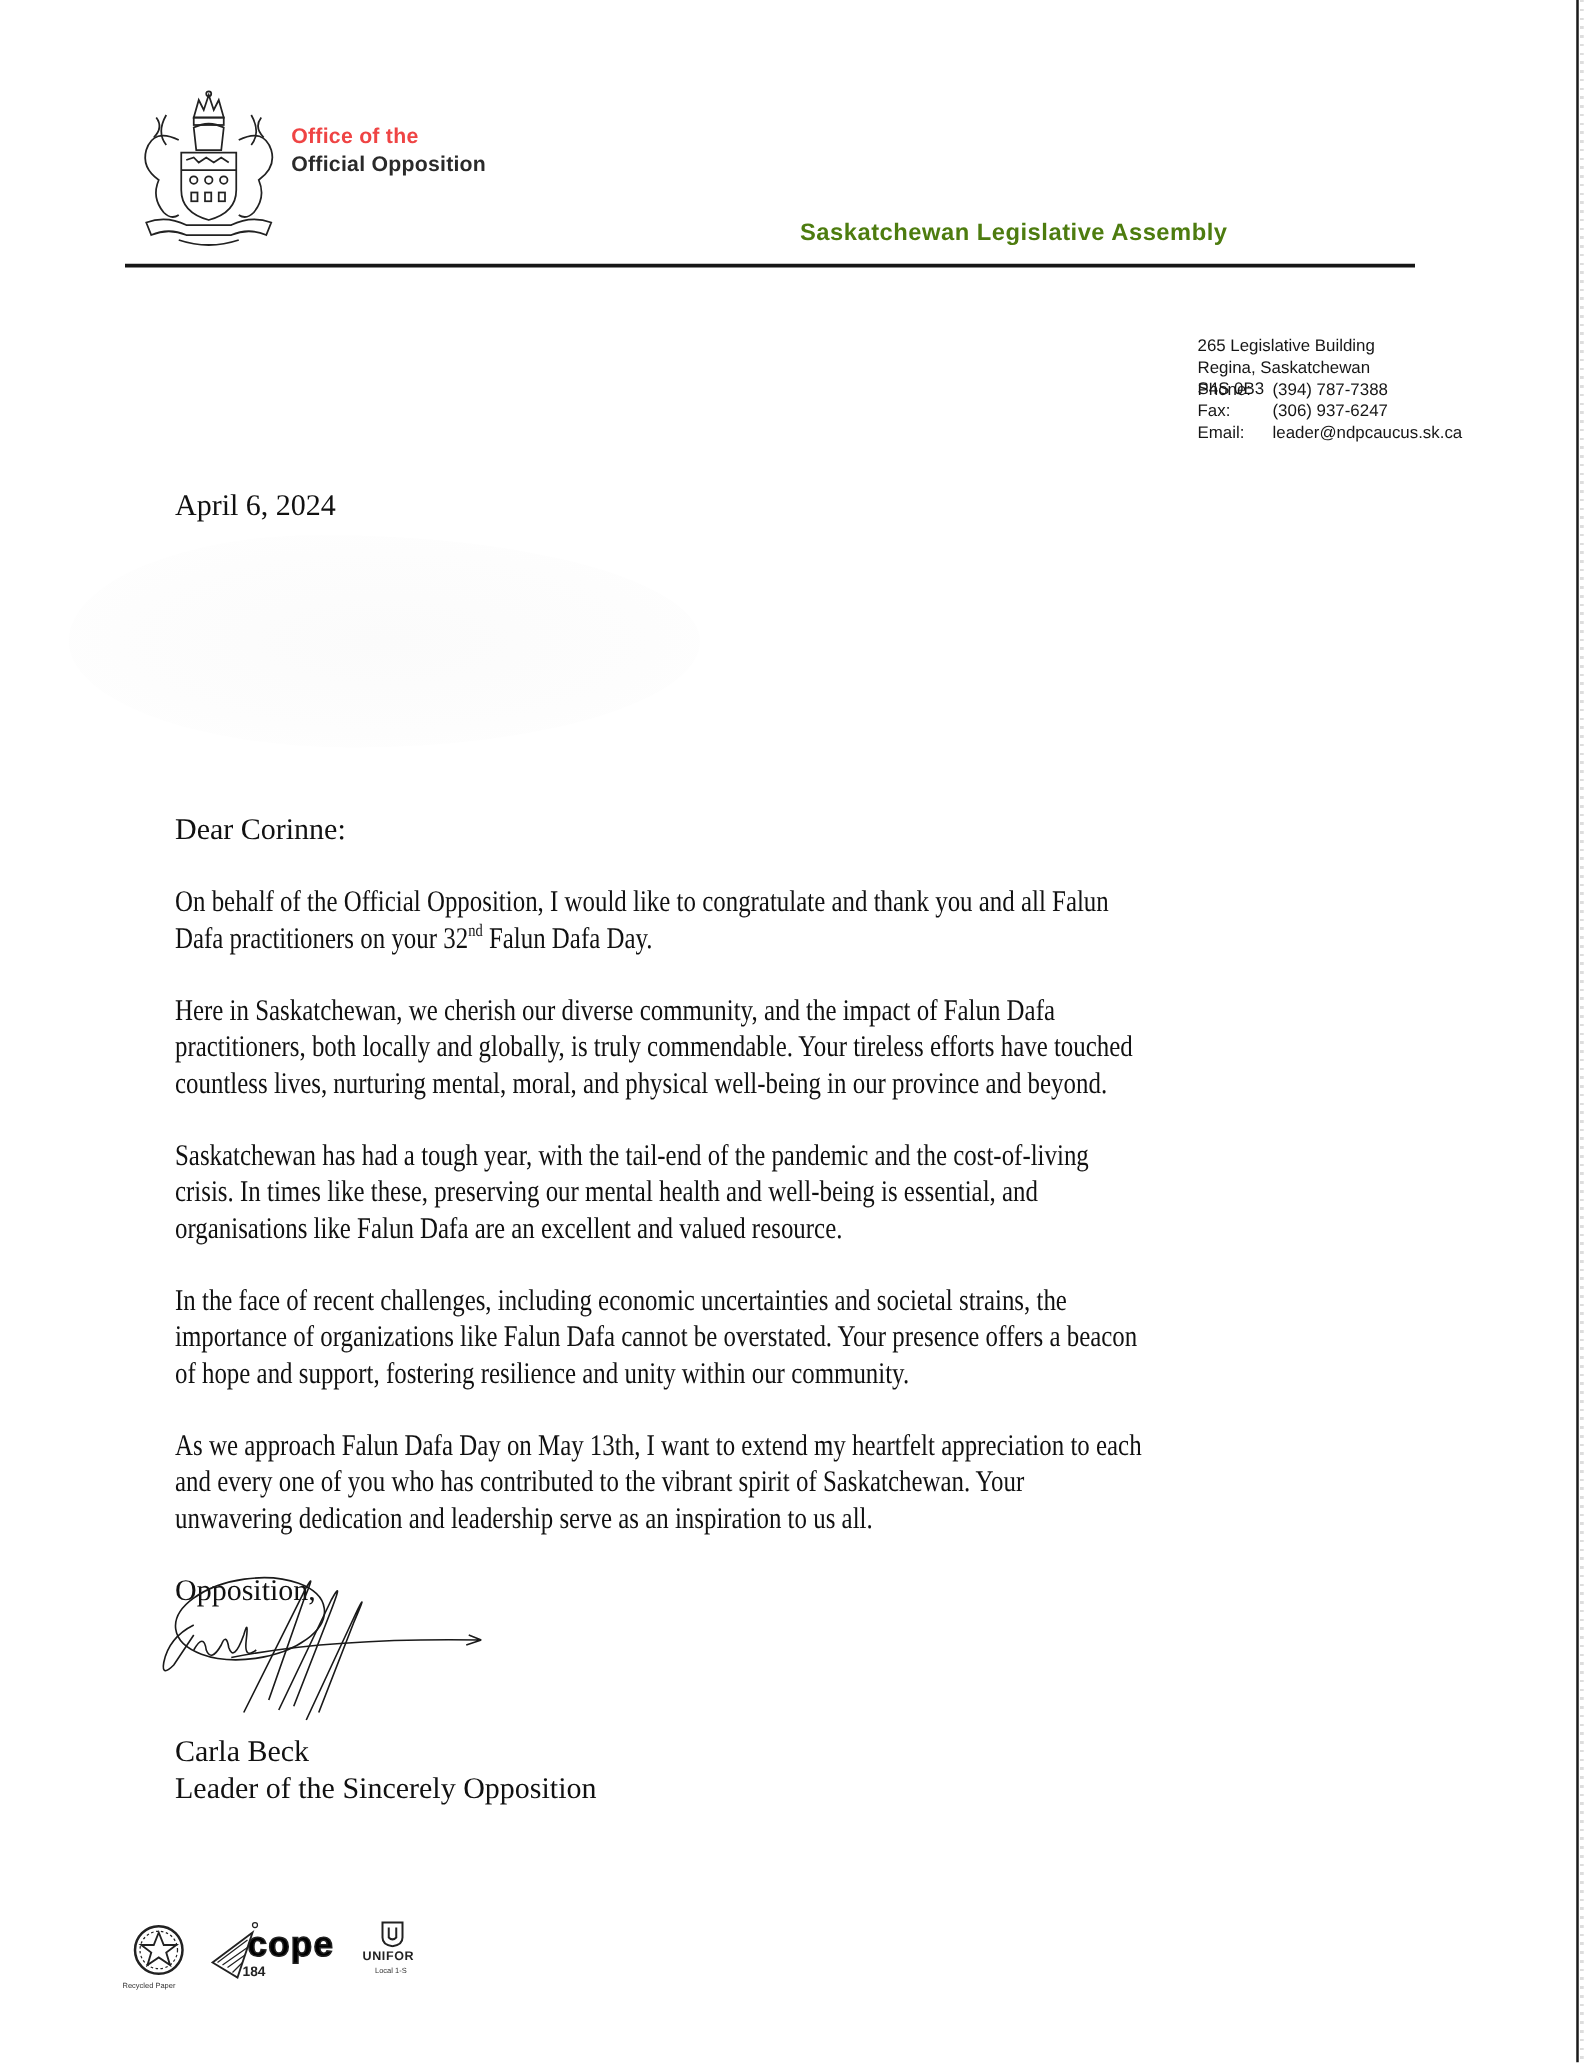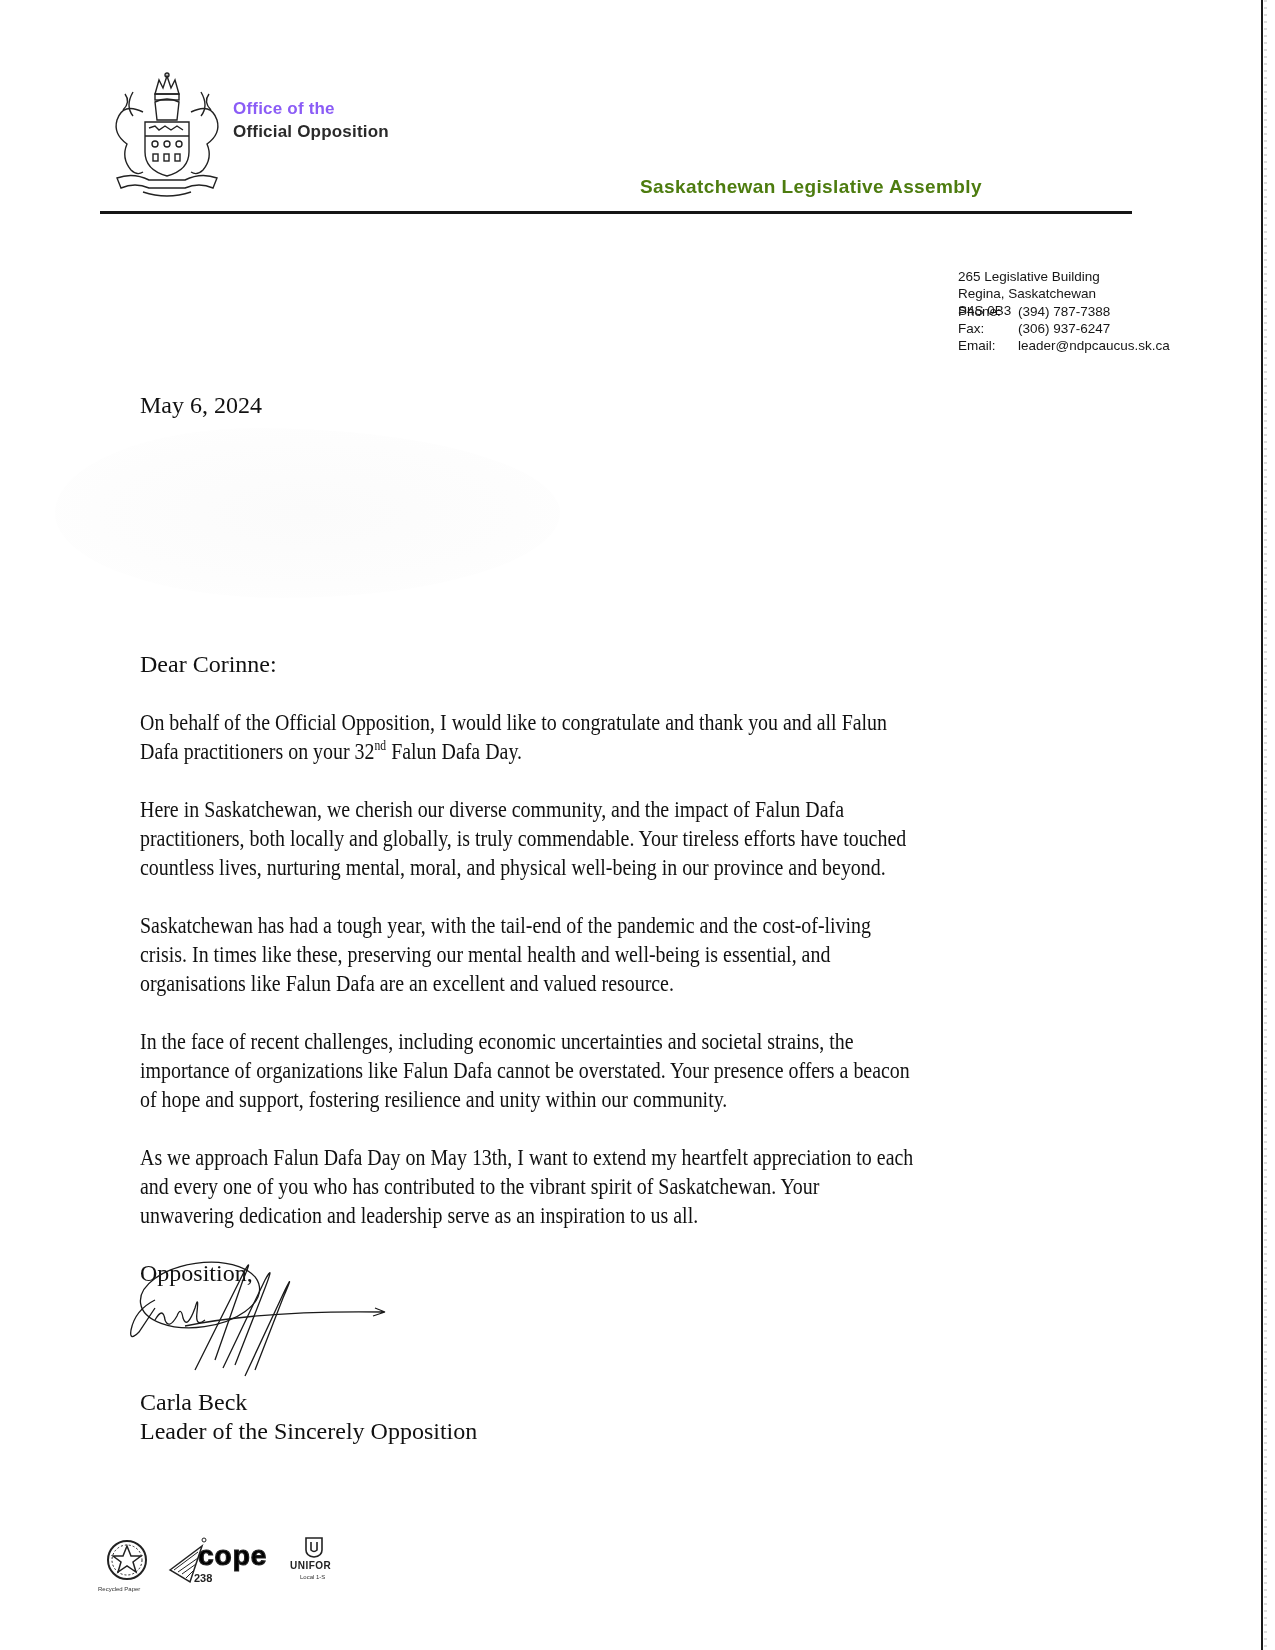--- a/index.html
+++ b/index.html
@@ -18,21 +18,21 @@
       background: #1a1a1a;
     }
     #scan-edge-dots {
       left: 1264px; top: 0; width: 3px; height: 1650px;
       background: repeating-linear-gradient(to bottom, #cfcfcf 0 2px, transparent 2px 7px);
       opacity: .7;
     }
 
     
     #crest { left: 103px; top: 72px; width: 128px; height: 130px; }
-    #office-line1 { left: 233px; top: 99px; font-size: 17px; font-weight: bold; color: #8b5cf6; letter-spacing: .2px; }
+    #office-line1 { left: 233px; top: 99px; font-size: 17px; font-weight: bold; color: #ef4444; letter-spacing: .2px; }
     #office-line2 { left: 233px; top: 122px; font-size: 17px; font-weight: bold; color: #2a2a2a; letter-spacing: .2px; }
     #assembly { left: 640px; top: 176px; font-size: 19px; font-weight: bold; color: #4d7c0f; letter-spacing: .4px; }
     #divider { left: 100px; top: 211px; width: 1032px; height: 3px; background: #161616; }
 
     
     .contact { font-size: 13.5px; color: #161616; line-height: 17px; white-space: pre; margin-top: 24px; }
     #addr1 { left: 958px; top: 244px; }
     #addr2 { left: 958px; top: 261px; }
     #addr3 { left: 958px; top: 278px; }
     .contact-row { position: absolute; left: 958px; font-size: 13.5px; color: #161616; white-space: nowrap; }
@@ -114,21 +114,21 @@
 <div id="phone-row" class="contact-row sans">
   <span class="lbl">Phone:</span><span>(394) 787-7388</span>
 </div>
 <div id="fax-row" class="contact-row sans">
   <span class="lbl">Fax:</span><span>(306) 937-6247</span>
 </div>
 <div id="email-row" class="contact-row sans">
   <span class="lbl">Email:</span><span>leader@ndpcaucus.sk.ca</span>
 </div>
 
-<div id="date" class="abs serif">May 6, 2024</div>
+<div id="date" class="abs serif">April 6, 2024</div>
 <div id="redaction" class="abs"></div>
 
 <div class="line serif" style="top:650px;">Dear Corinne:</div>
 
 <div class="line serif cond" style="top:708px;">On behalf of the Official Opposition, I would like to congratulate and thank you and all Falun</div>
 <div class="line serif cond" style="top:737px;"><span>Dafa practitioners on your 32</span><sup>nd</sup><span> Falun Dafa Day.</span></div>
 
 <div class="line serif cond" style="top:795px;">Here in Saskatchewan, we cherish our diverse community, and the impact of Falun Dafa</div>
 <div class="line serif cond" style="top:824px;">practitioners, both locally and globally, is truly commendable. Your tireless efforts have touched</div>
 <div class="line serif cond" style="top:853px;">countless lives, nurturing mental, moral, and physical well-being in our province and beyond.</div>
@@ -170,21 +170,21 @@
   </svg>
   <div class="tiny abs" style="left:2px;top:48px;">Recycled Paper</div>
 </div>
 <div id="logo-cope" class="abs">
   <svg width="40" height="50" viewBox="0 0 40 50" style="position:absolute;left:0;top:0;">
     <path d="M2 34 L34 10 L22 46 Z" fill="none" stroke="#222" stroke-width="1.5"></path>
     <path d="M6 34 L30 16 M10 36 L30 22 M14 38 L28 28 M18 42 L26 34" stroke="#222" stroke-width="1"></path>
     <circle cx="36" cy="4" r="2" fill="none" stroke="#222"></circle>
   </svg>
   <div class="abs sans" style="left:30px;top:4px;font-size:28px;font-weight:bold;color:#000000;-webkit-text-stroke:1.2px #222;letter-spacing:1px;">cope</div>
-  <div class="abs sans" style="left:26px;top:36px;font-size:11px;font-weight:bold;color:#222;">238</div>
+  <div class="abs sans" style="left:26px;top:36px;font-size:11px;font-weight:bold;color:#222;">184</div>
 </div>
 <div id="logo-unifor" class="abs">
   <svg width="20" height="22" viewBox="0 0 20 22" style="position:absolute;left:14px;top:0;">
     <path d="M2 2 L18 2 L18 14 Q18 20 10 21 Q2 20 2 14 Z" fill="none" stroke="#222" stroke-width="1.6"></path>
     <path d="M7 6 L7 14 Q10 17 13 14 L13 6" fill="none" stroke="#222" stroke-width="1.6"></path>
   </svg>
   <div class="abs sans" style="left:0;top:24px;font-size:10px;font-weight:bold;color:#222;letter-spacing:.5px;">UNIFOR</div>
   <div class="tiny abs" style="left:10px;top:38px;">Local 1-S</div>
 </div>
 

